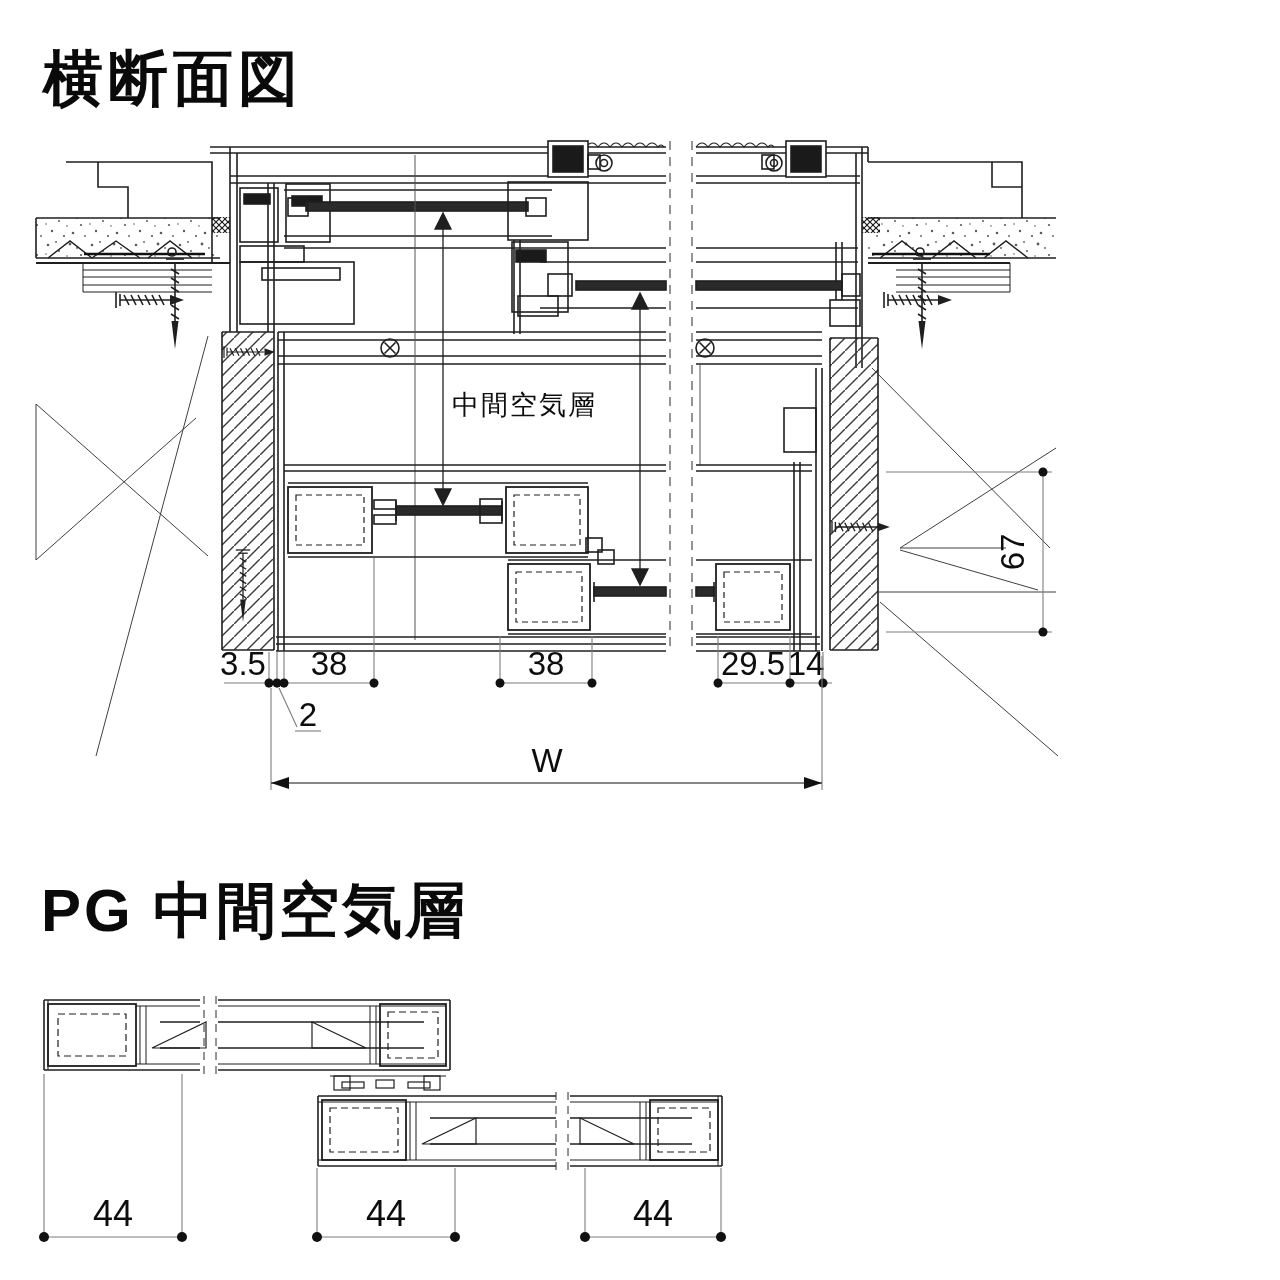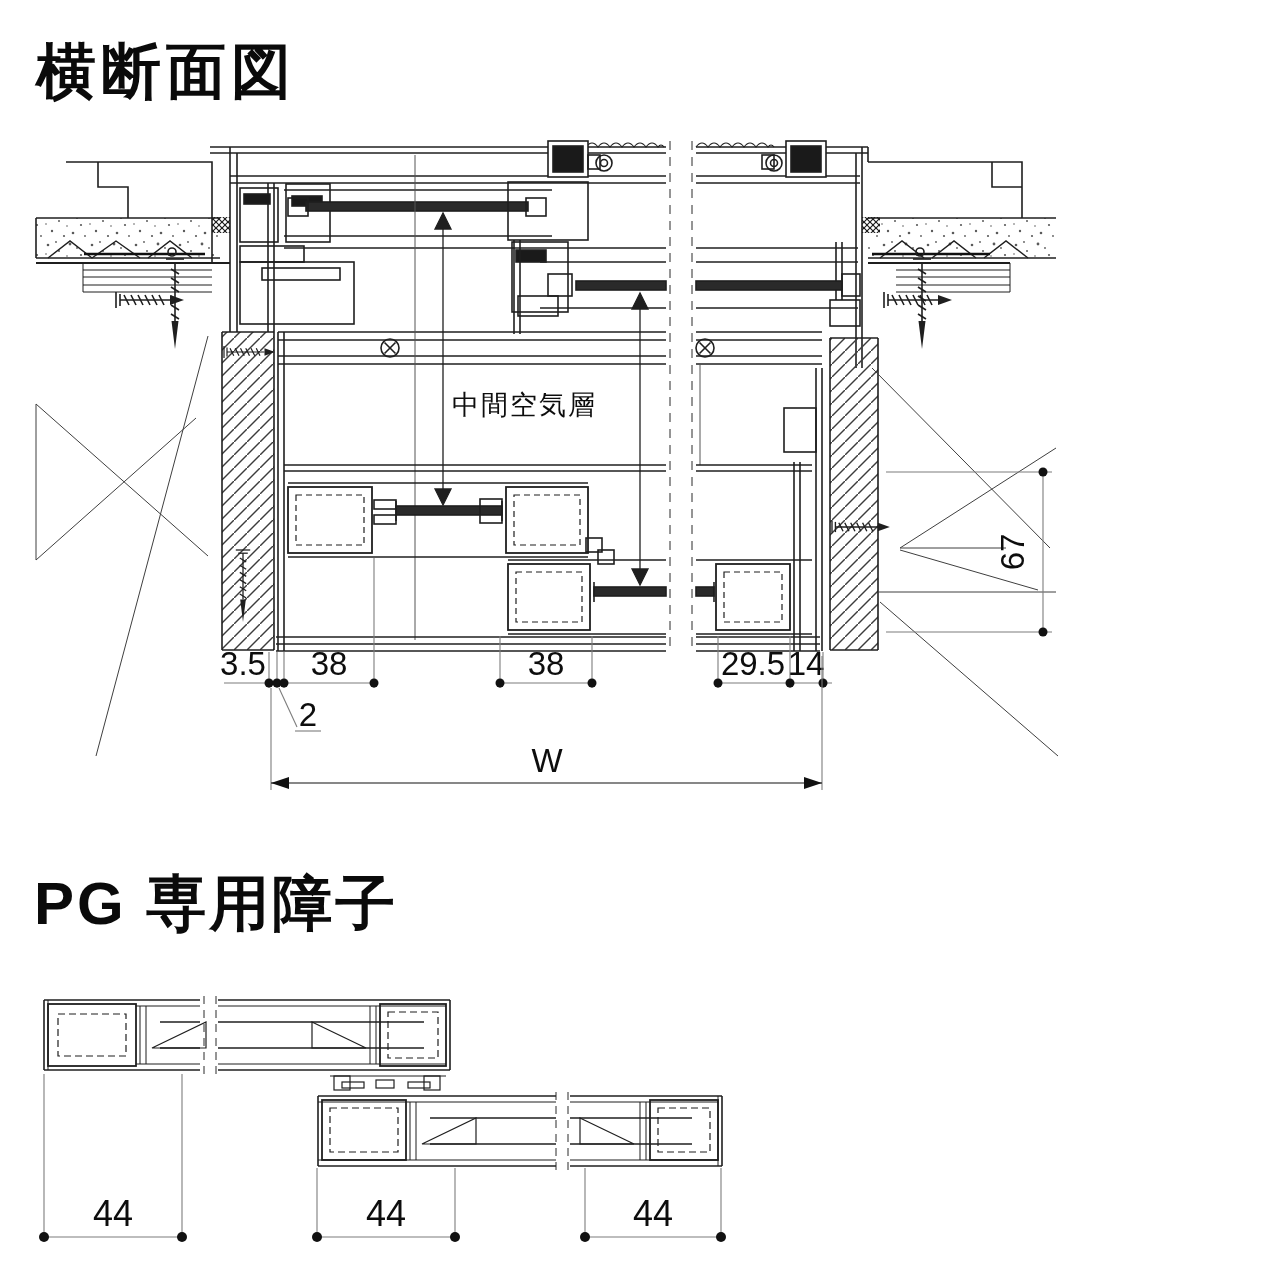--- a/index.html
+++ b/index.html
@@ -2,40 +2,40 @@
 <html><head>
 <meta charset="utf-8">
 <style>
   html,body{margin:0;padding:0;}
   body{
     width:1280px;height:1280px;position:relative;overflow:hidden;
     background:#ffffff;
     font-family:"Liberation Sans","DejaVu Sans",sans-serif;
   }
   .title{
-    position:absolute;margin:0;color:#0a0a0a;font-weight:700;
+    position:absolute;margin:7px;color:#0a0a0a;font-weight:700;
     font-size:60px;letter-spacing:5px;z-index:5;white-space:nowrap;
     font-family:"Liberation Sans","DejaVu Sans",sans-serif;
   }
   #title-top{left:36px;top:32px;}
   #title-bottom{left:34px;top:864px;letter-spacing:3px;}
   svg{position:absolute;left:0;top:0;}
   svg text{
     font-family:"Liberation Sans","DejaVu Sans",sans-serif;
     fill:#0d0d0d;
   }
   .dimtext{font-size:33px;}
   .airtext{font-size:27px;letter-spacing:2px;}
   .sashdim{font-size:36px;}
 </style>
 </head>
 <body>
 
 <h1 class="title" id="title-top">横断面図</h1>
-<h2 class="title" id="title-bottom">PG 専用障子</h2>
+<h2 class="title" id="title-bottom">PG 中間空気層</h2>
 
 <svg width="1280" height="1280" viewBox="0 0 1280 1280">
   <defs>
     <pattern id="hatch" patternUnits="userSpaceOnUse" width="13" height="13">
       <line x1="0" y1="13" x2="13" y2="0" stroke="#3c3c3c" stroke-width="1.4"></line>
     </pattern>
     <pattern id="speckle" patternUnits="userSpaceOnUse" width="44" height="30">
       <g fill="#5a5a5a">
         <circle cx="4" cy="5" r="1.3"></circle>
           <circle cx="15" cy="11" r="1"></circle>

